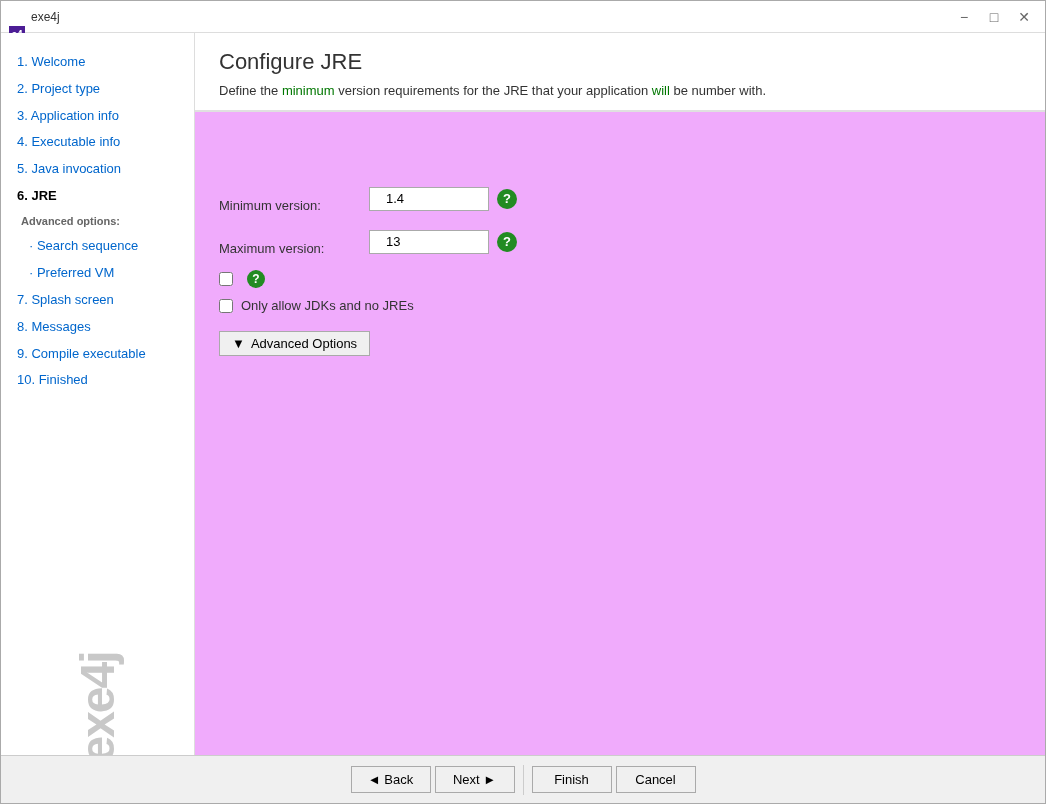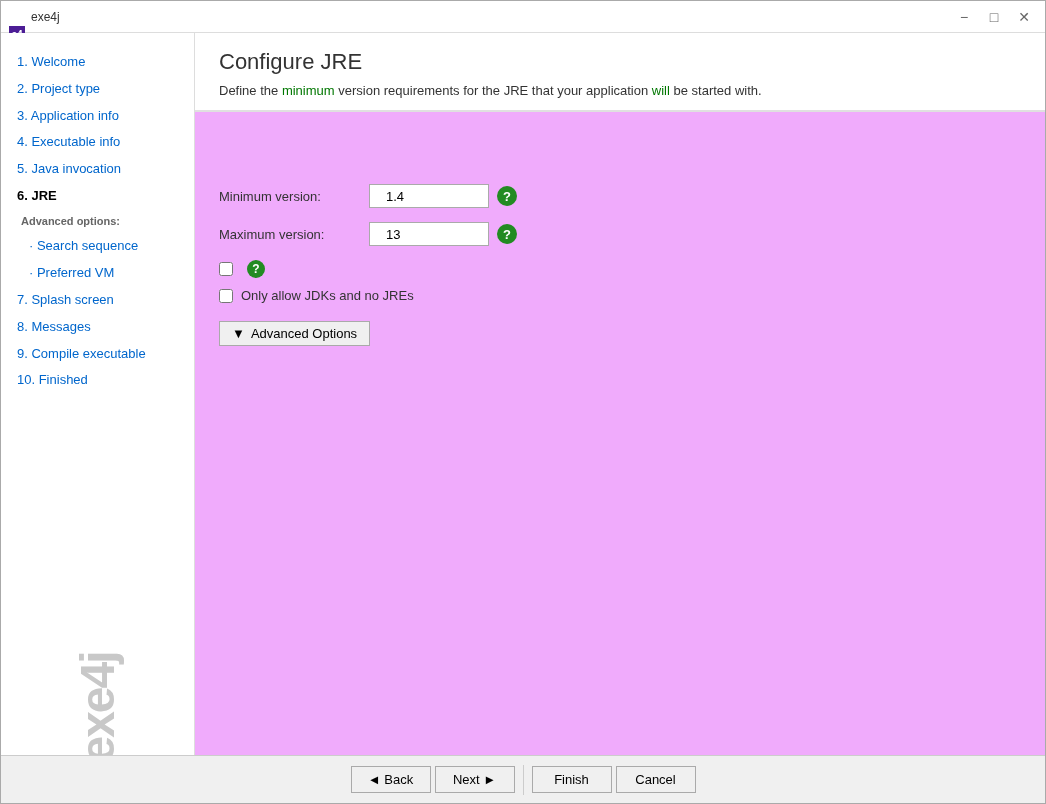--- a/index.html
+++ b/index.html
@@ -156,20 +156,21 @@
     }
     .form-row {
       display: flex;
       align-items: center;
       margin-bottom: 14px;
     }
     .form-label {
       width: 150px;
       color: #333;
       font-size: 13px;
+      margin-top: 14px;
     }
     .form-input {
       width: 120px;
       height: 24px;
       border: 1px solid #aaa;
       padding: 2px 16px;
       font-size: 13px;
       background: white;
     }
     .help-icon {
@@ -291,21 +292,21 @@
 
       <div class="sidebar-watermark">
         <span class="watermark-text">exe4j</span>
       </div>
     </div>
 
     <div class="main">
       <div class="main-header">
         <div class="main-title">Configure JRE</div>
         <div class="main-desc">
-          <span>Define the </span><span class="highlight">minimum</span><span> version requirements for the JRE that your application </span><span class="highlight">will</span><span> be started with.</span>
+          <span>Define the </span><span class="highlight">minimum</span><span> version requirements for the JRE that your application </span><span class="highlight">will</span><span> be number with.</span>
         </div>
       </div>
 
       <div class="main-body">
         
         <div class="form-row">
           <span class="form-label">Minimum version:</span>
           <input class="form-input" type="text" value="1.4" style="">
           <div class="help-icon">?</div>
         </div>

